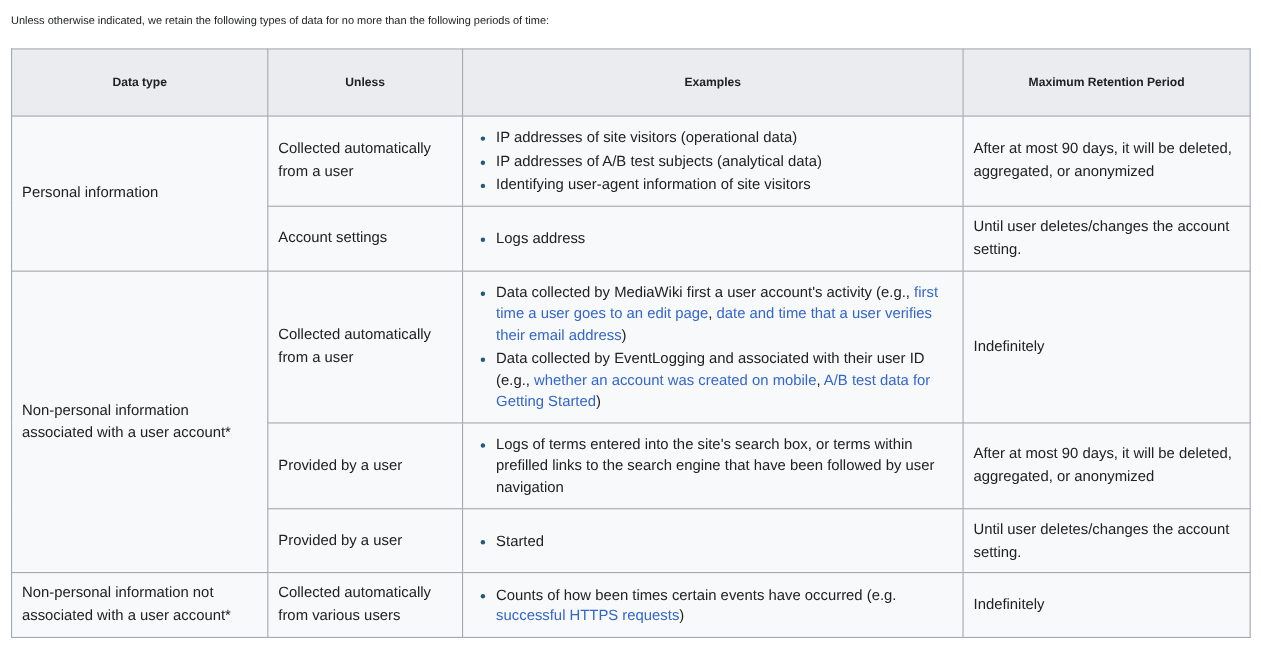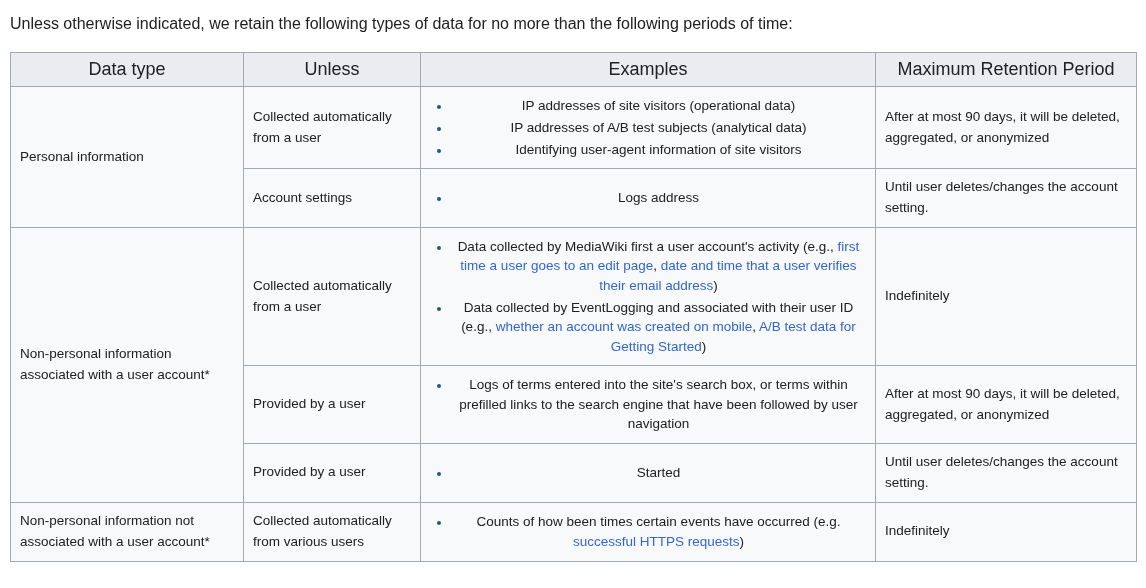--- a/index.html
+++ b/index.html
@@ -8,37 +8,37 @@
   }
   *{box-sizing:border-box;}
   html,body{margin:0;padding:0;background:var(--page-bg);}
   body{font-family:"Liberation Sans","DejaVu Sans",sans-serif;color:var(--text);font-size:14px;width:1146px;}
   .page{padding:2px 10px 8px 10px;}
   h2.page-title{
     font-family:"Liberation Serif","DejaVu Serif",serif;
     font-weight:400;font-size:25px;line-height:1.2;color:var(--heading);
     margin:4px 0 0 0;padding:0 0 3px 0;border-bottom:1px solid #b9bec4;
   }
-  p.intro{margin:11px 0 17px 0;font-size:16px;line-height:1.4;}
+  p.intro{margin:11px 0 17px 0;font-size:10px;line-height:1.4;}
   table.wikitable{
     border-collapse:collapse;table-layout:fixed;width:1126px;
     background:var(--table-bg);border:1px solid var(--border);
   }
   col.c1{width:233px;} col.c2{width:177px;} col.c3{width:455px;} col.c4{width:261px;}
   .wikitable th{
     background:var(--header-bg);border:1px solid var(--border);
-    font-weight:normal;font-size:18px;text-align:center;padding:6px 4px;
+    font-weight:bold;font-size:11px;text-align:center;padding:24px 4px;
   }
   .wikitable td{
     border:1px solid var(--border);vertical-align:middle;
     font-size:13.5px;line-height:1.55;padding:8px 9px;
   }
   td.col-examples{padding:7px 9px;}
   td.col-examples ul{margin:0;padding:0 0 0 21px;list-style:disc;}
-  td.col-examples li{margin:2px 0;line-height:1.45;text-align:center;}
+  td.col-examples li{margin:2px 0;line-height:1.45;}
   td.col-examples li::marker{color:var(--bullet);font-size:12px;}
   a{color:var(--link);text-decoration:none;}
 </style>
 </head>
 <body>
 
 <div class="page">
   <p class="intro">Unless otherwise indicated, we retain the following types of data for no more than the following periods of time:</p>
 
   <table class="wikitable">

